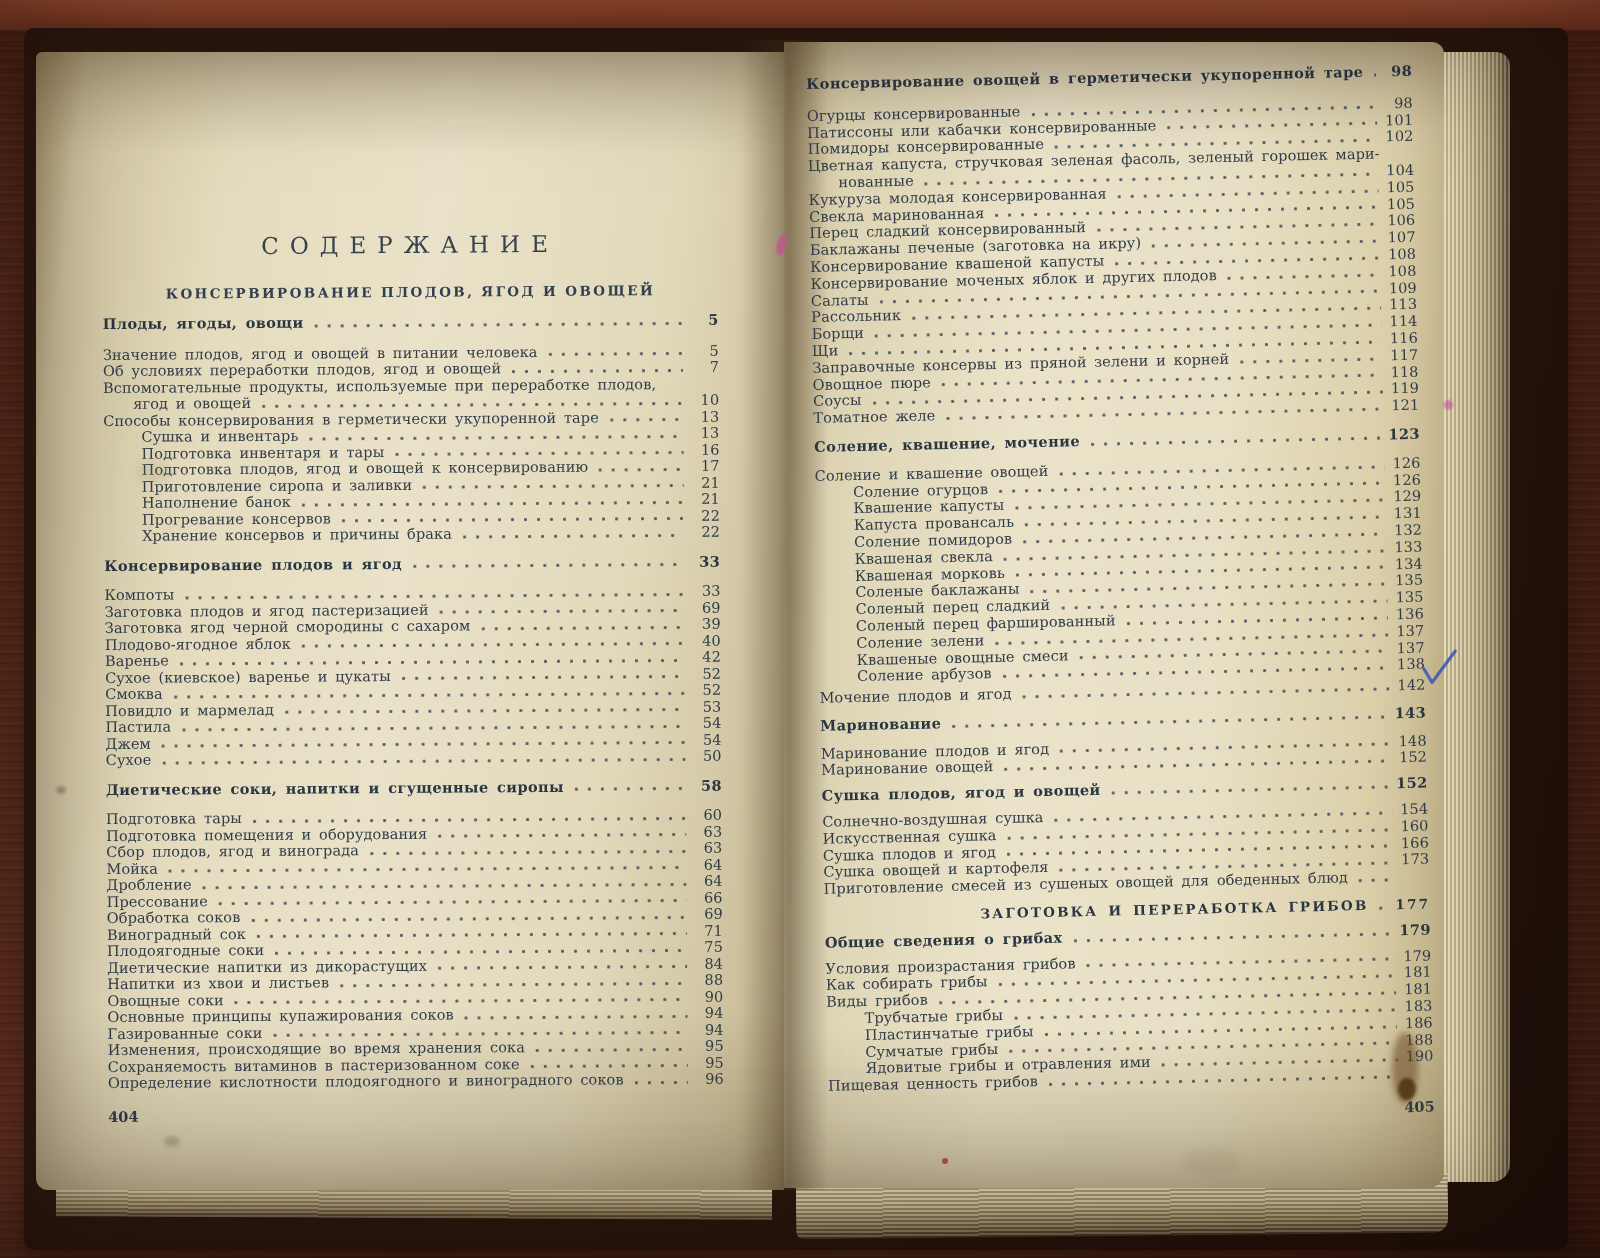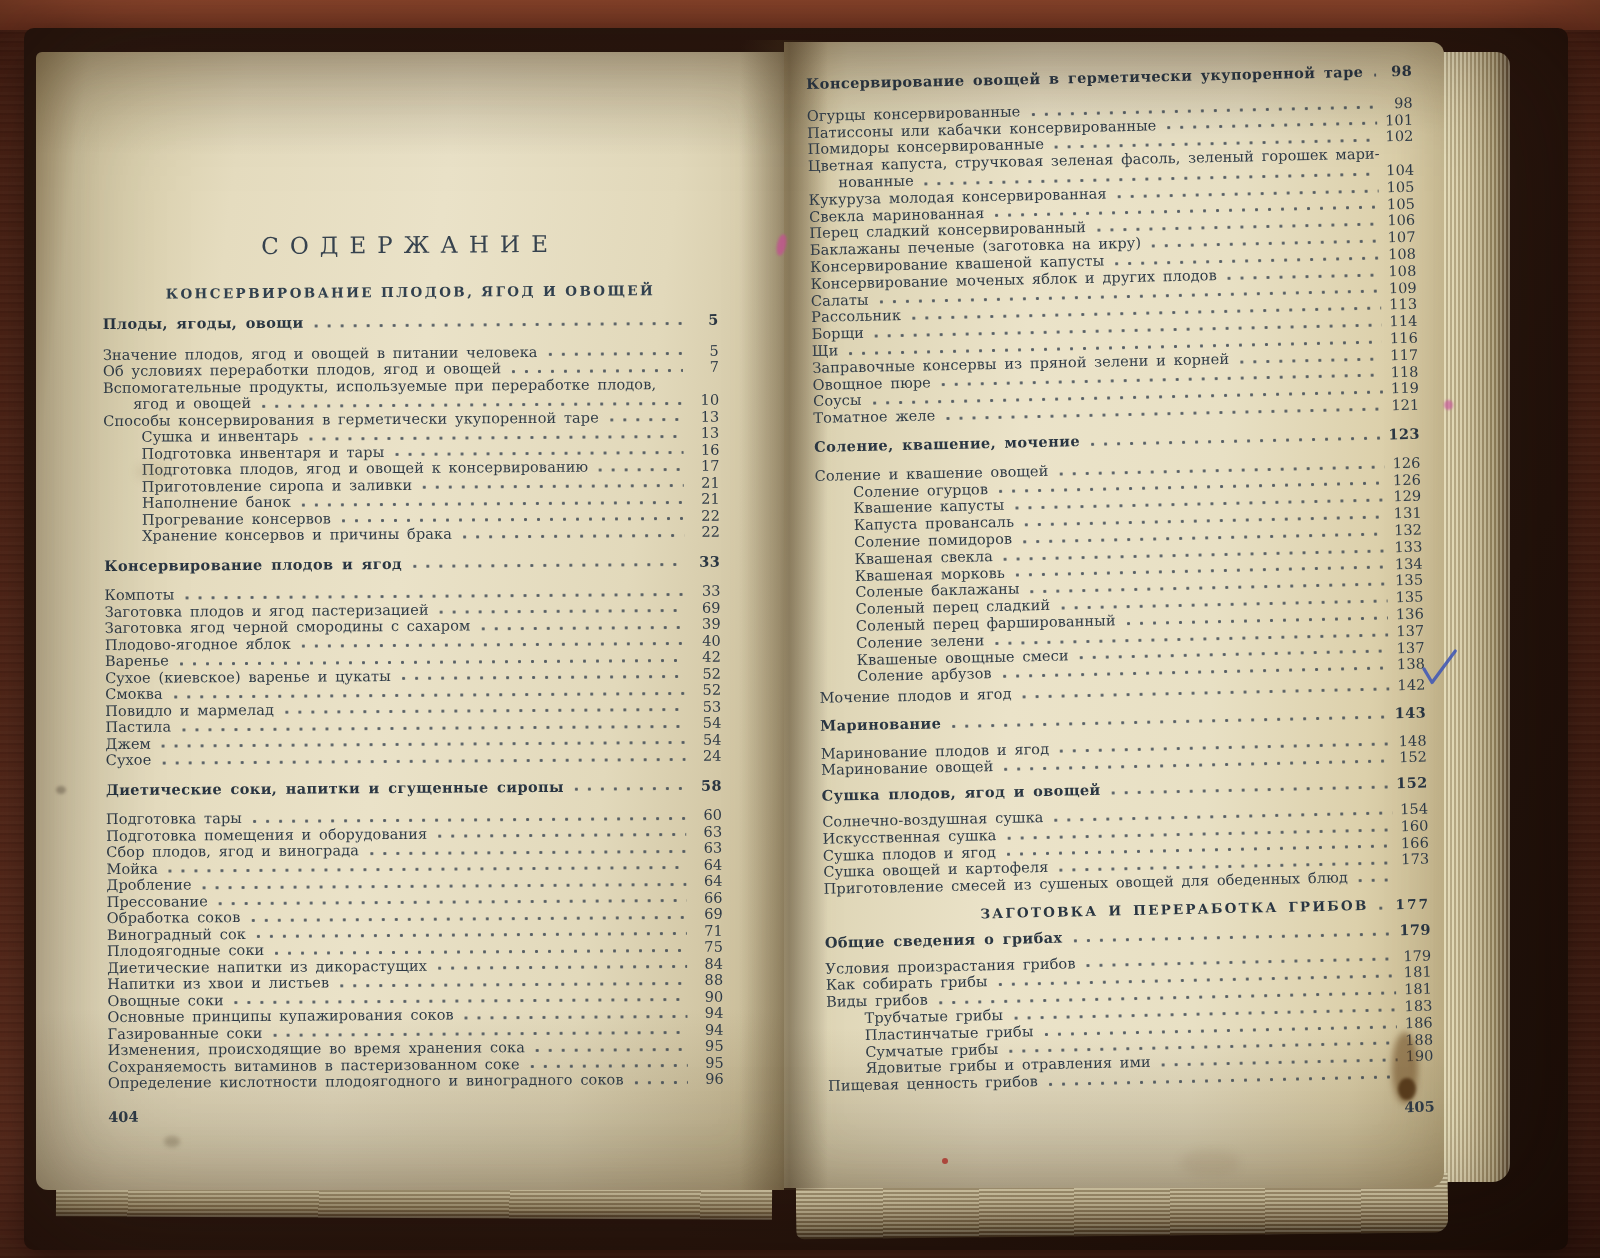--- a/index.html
+++ b/index.html
@@ -204,21 +204,21 @@
           <span class="pg">54</span>
         </div>
         <div class="row">
           <span class="t">Джем</span>
           <span class="dots"></span>
           <span class="pg">54</span>
         </div>
         <div class="row">
           <span class="t">Сухое</span>
           <span class="dots"></span>
-          <span class="pg">24</span>
+          <span class="pg">50</span>
         </div>
         <div class="row b" style="margin-top: 13px;">
           <span class="t">Диетические соки, напитки и сгущенные сиропы</span>
           <span class="dots"></span>
           <span class="pg">58</span>
         </div>
         <div class="row" style="margin-top: 13px;">
           <span class="t">Подготовка тары</span>
           <span class="dots"></span>
           <span class="pg">60</span>

